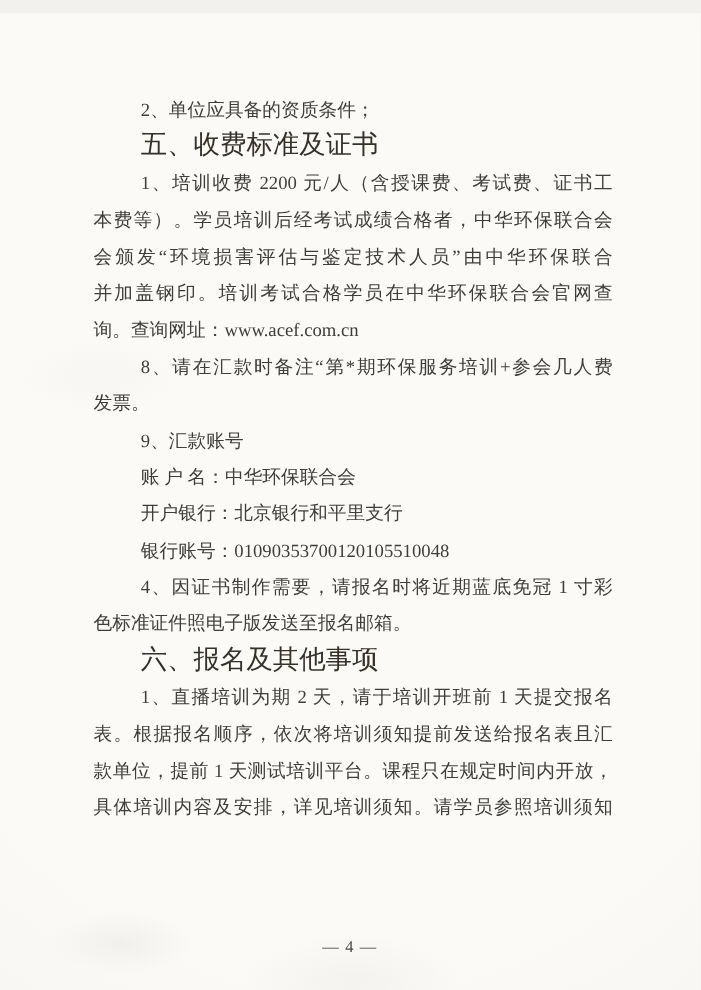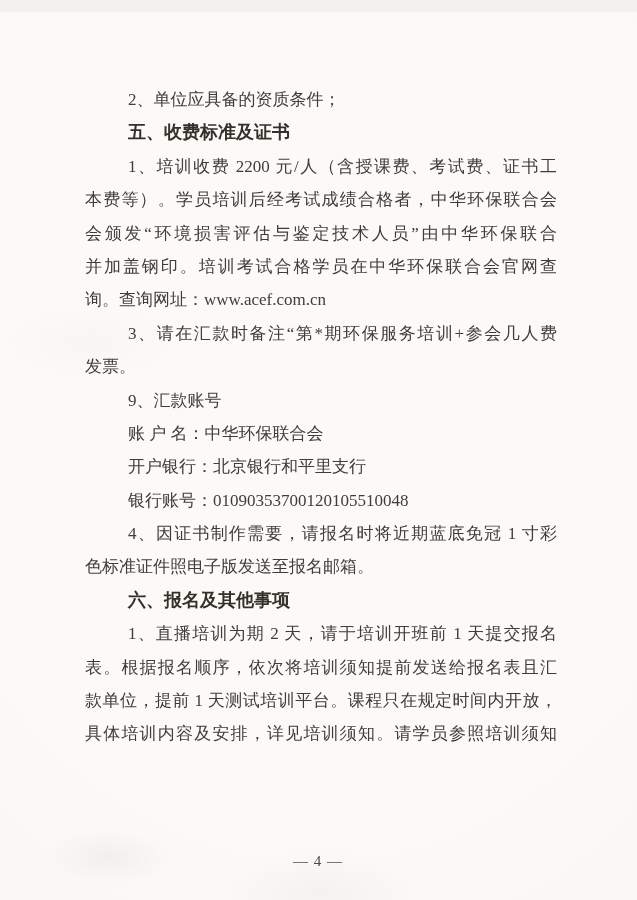--- a/index.html
+++ b/index.html
@@ -47,22 +47,22 @@
   .line.fill {
     white-space: normal;
     text-align: justify;
     text-align-last: justify;
     overflow: hidden;
   }
   .line.indent {
     text-indent: 43px;
   }
   .line.bold {
-    font-weight: bold;
-    font-size: 18px;
+    font-weight: normal;
+    font-size: 24px;
     color: #34312d;
   }
   .page-number {
     position: absolute;
     left: 85px;
     top: 836px;
     width: 466px;
     height: 26px;
     line-height: 26px;
     text-align: center;
@@ -76,21 +76,21 @@
 
 <div class="page">
   <div class="body-text">
       <div class="line indent">2、单位应具备的资质条件；</div>
       <div class="line indent bold">五、收费标准及证书</div>
       <div class="line indent fill">1、培训收费 2200 元/人（含授课费、考试费、证书工</div>
       <div class="line fill">本费等）。学员培训后经考试成绩合格者，中华环保联合会</div>
       <div class="line fill">会颁发“环境损害评估与鉴定技术人员”由中华环保联合</div>
       <div class="line fill">并加盖钢印。培训考试合格学员在中华环保联合会官网查</div>
       <div class="line">询。查询网址：www.acef.com.cn</div>
-      <div class="line indent fill">3、请在汇款时备注“第*期环保服务培训+参会几人费</div>
+      <div class="line indent fill">8、请在汇款时备注“第*期环保服务培训+参会几人费</div>
       <div class="line">发票。</div>
       <div class="line indent">9、汇款账号</div>
       <div class="line indent">账 户 名：中华环保联合会</div>
       <div class="line indent">开户银行：北京银行和平里支行</div>
       <div class="line indent">银行账号：01090353700120105510048</div>
       <div class="line indent fill">4、因证书制作需要，请报名时将近期蓝底免冠 1 寸彩</div>
       <div class="line">色标准证件照电子版发送至报名邮箱。</div>
       <div class="line indent bold">六、报名及其他事项</div>
       <div class="line indent fill">1、直播培训为期 2 天，请于培训开班前 1 天提交报名</div>
       <div class="line fill">表。根据报名顺序，依次将培训须知提前发送给报名表且汇</div>

